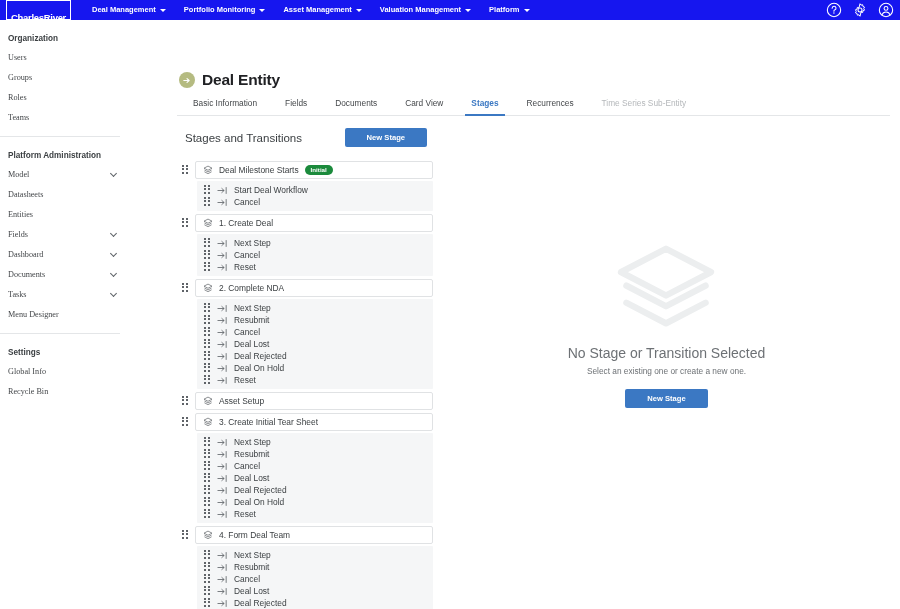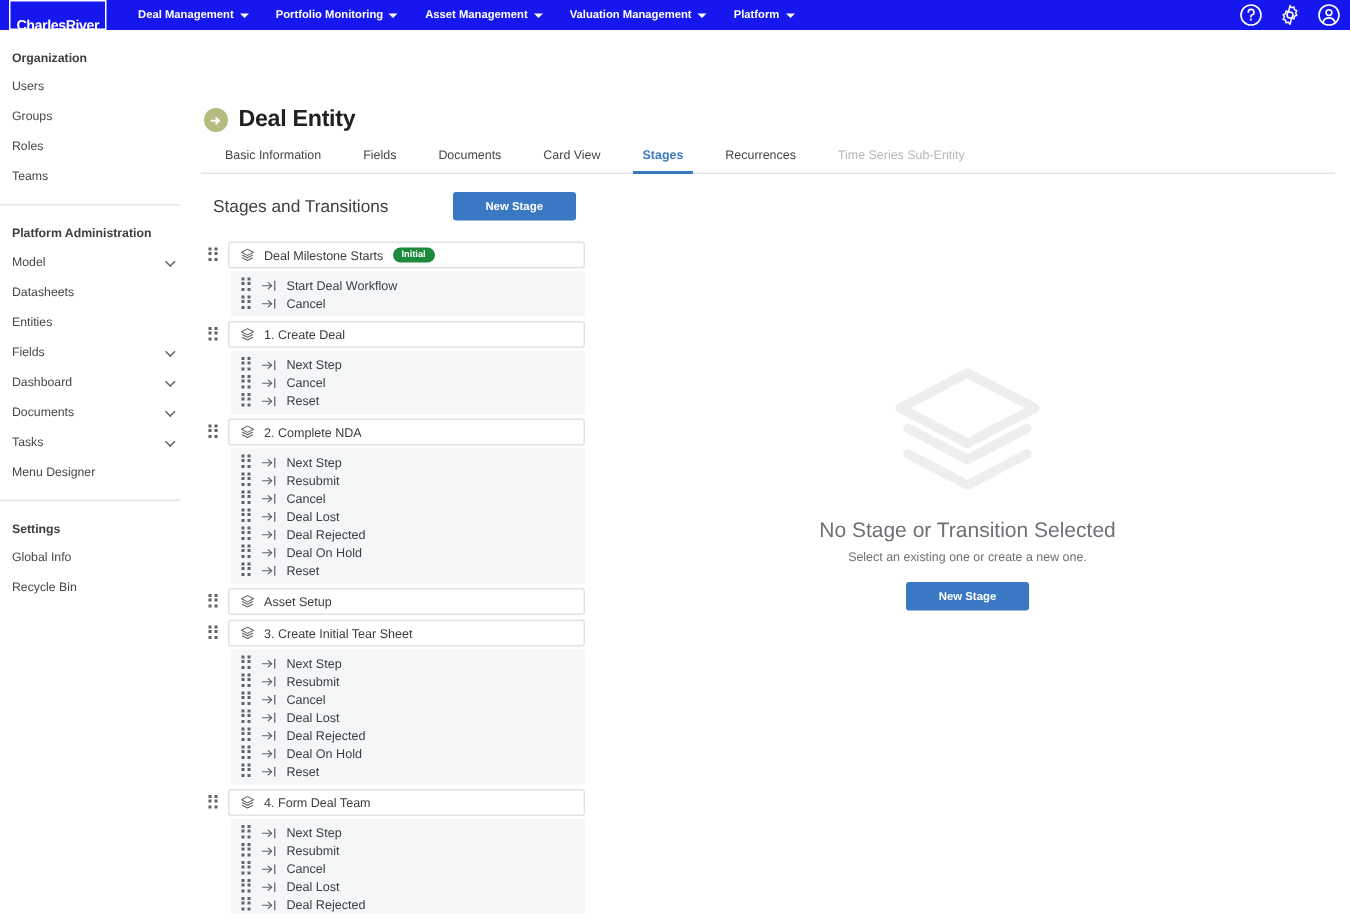--- a/index.html
+++ b/index.html
@@ -71,21 +71,21 @@
     right: 6px;
     top: 0;
     height: 20px;
     display: flex;
     align-items: center;
     gap: 10px;
   }
   .nav-right .ic { width: 16px; height: 16px; cursor: pointer; display:block; }
 
   
-  .wrap { display: flex; height: 589px; }
+  .wrap { display: flex; height: 589px; gap: 43px; }
 
   
   .sidebar {
     width: 128px;
     flex: 0 0 128px;
     background: #ffffff;
     padding: 0;
     font-size: 8.5px;
     color: #3c4043;
     position: relative;
@@ -94,24 +94,25 @@
     font-size: 8.2px;
     font-weight: bold;
     color: #3c4043;
     padding: 14px 0 4px 8px;
   }
   .sb-item {
     padding: 5.5px 10px 5.5px 8px;
     font-size: 8.2px;
     color: #44474a;
     display: flex;
-    align-items: center;
+    align-items: flex-start;
     justify-content: space-between;
     cursor: pointer;
     line-height: 9px;
+    font-family: Liberation Serif, serif;
   }
   .chev {
     width: 7px; height: 7px;
     position: relative;
     flex: 0 0 7px;
   }
   .chev:before {
     content: "";
     position: absolute;
     left: 0; top: 1px;

